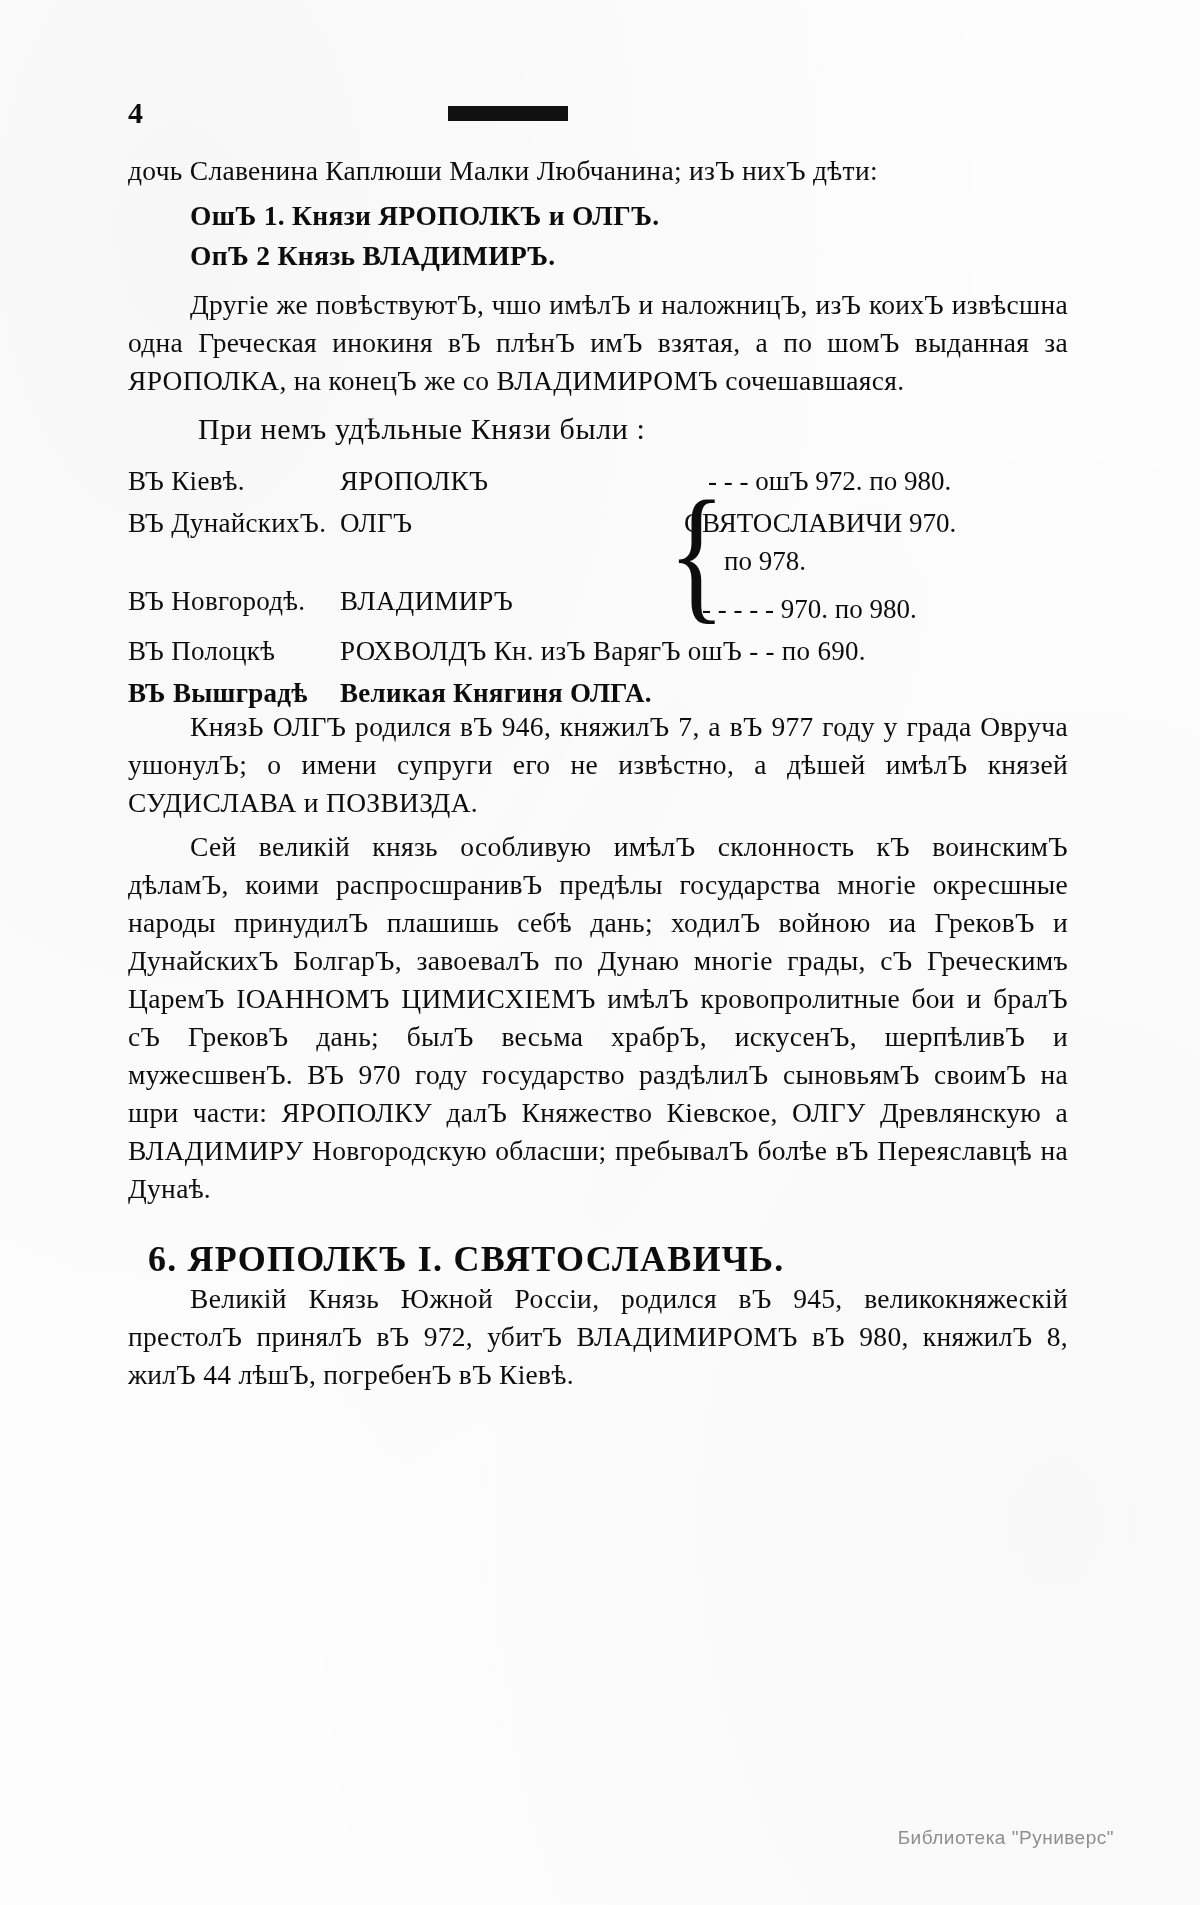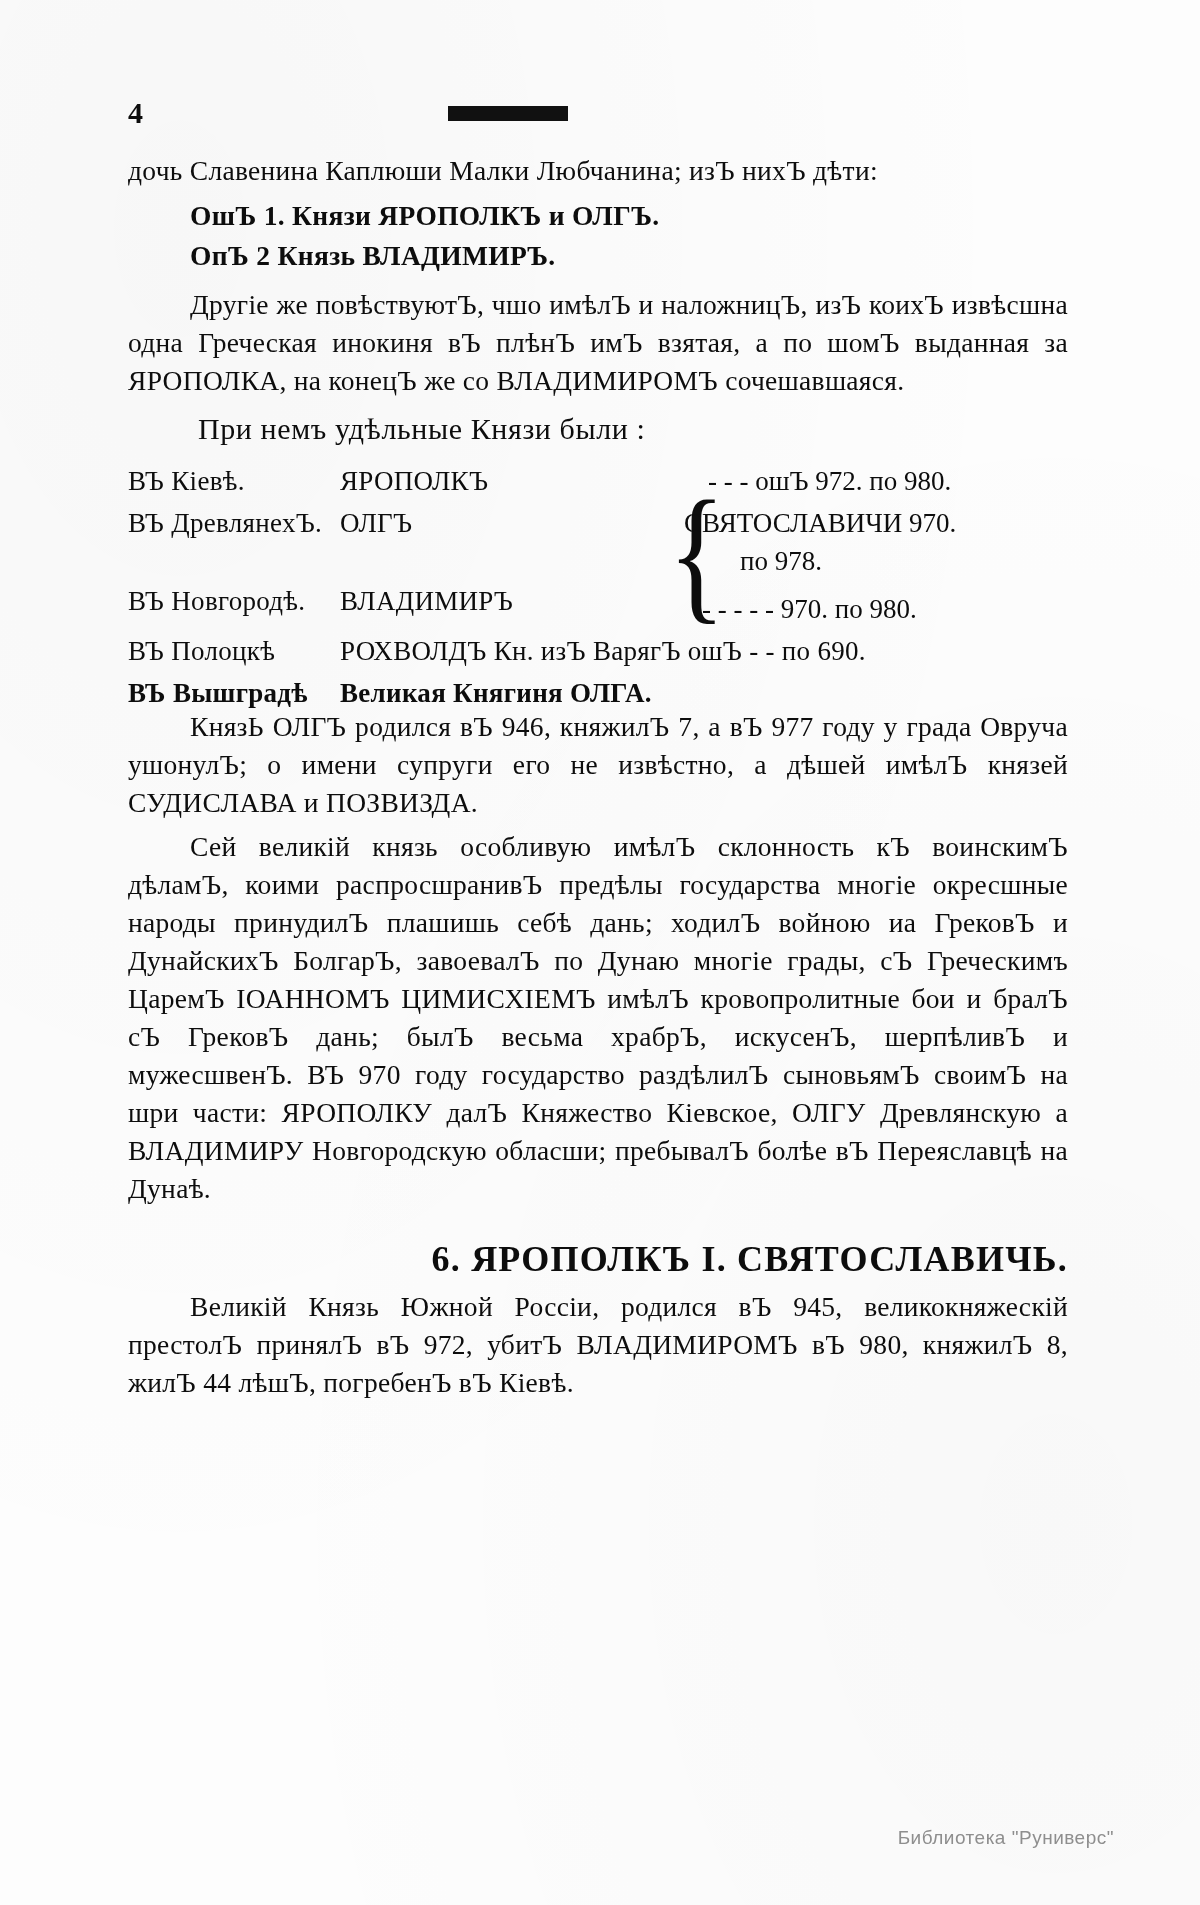--- a/index.html
+++ b/index.html
@@ -111,40 +111,40 @@
   .r1 { left: 0;   top: 0; }
   .r2 { left: 0;   top: 42px; }
   .r3 { left: 0;   top: 120px; }
   .r4 { left: 0;   top: 170px; }
   .r5 { left: 0;   top: 212px; font-weight: bold; }
   .place { display: inline-block; }
   .name  { display: inline-block; }
   .c1 { width: 212px; }
   .dates-a { position: absolute; left: 580px; top: 0; white-space: nowrap; }
   .dates-b { position: absolute; left: 556px; top: 42px; white-space: nowrap; font-size: 27px;}
-  .dates-b2 { position: absolute; left: 612px; top: 80px; white-space: nowrap; }
+  .dates-b2 { position: absolute; left: 596px; top: 80px; white-space: nowrap; }
   .dates-c { position: absolute; left: 574px; top: 128px; white-space: nowrap; }
   .brace {
     position: absolute;
     left: 540px;
     top: -6px;
     width: 44px;
     height: 152px;
     font-size: 120px;
     line-height: 150px;
     font-family: "Liberation Serif", serif;
     transform: scaleY(1.25);
     transform-origin: top left;
   }
   .section-title {
     font-size: 36px;
     font-weight: bold;
-    text-align: right;
+    text-align: left;
     letter-spacing: 1.2px;
-    margin: 30px 0 8px 0;
+    margin: 30px 0 0 0;
     padding-left: 20px;
   }
   .footer {
     position: absolute;
     right: 86px;
     bottom: 56px;
     font-size: 19px;
     color: #8e8e8e;
     font-family: "Liberation Sans", sans-serif;
     letter-spacing: 0.5px;
@@ -170,21 +170,21 @@
 
     <p class="body indent">Другіе же повѣствуютЪ, чшо имѣлЪ и наложницЪ, изЪ коихЪ извѣсшна одна Греческая инокиня вЪ плѣнЪ имЪ взятая, а по шомЪ выданная за ЯРОПОЛКА, на конецЪ же со ВЛАДИМИРОМЪ сочешавшаяся.</p>
 
     <div class="subhead">При немъ удѣльные Князи были :</div>
 
     <div class="princes">
       <div class="row r1">
         <span class="place c1">ВЪ Кіевѣ.</span><span class="name">ЯРОПОЛКЪ</span>
       </div>
       <div class="row r2">
-        <span class="place c1">ВЪ ДревлянехЪ.</span><span class="name">ОЛГЪ</span>
+        <span class="place c1">ВЪ ДунайскихЪ.</span><span class="name">ОЛГЪ</span>
       </div>
 
       <div class="brace">{</div>
       <div class="dates-a">- - - ошЪ 972. по 980.</div>
       <div class="dates-b">СВЯТОСЛАВИЧИ 970.</div>
       <div class="dates-b2">по 978.</div>
 
       <div class="row r3">
         <span class="place c1">ВЪ Новгородѣ.</span><span class="name">ВЛАДИМИРЪ</span>
       </div>

